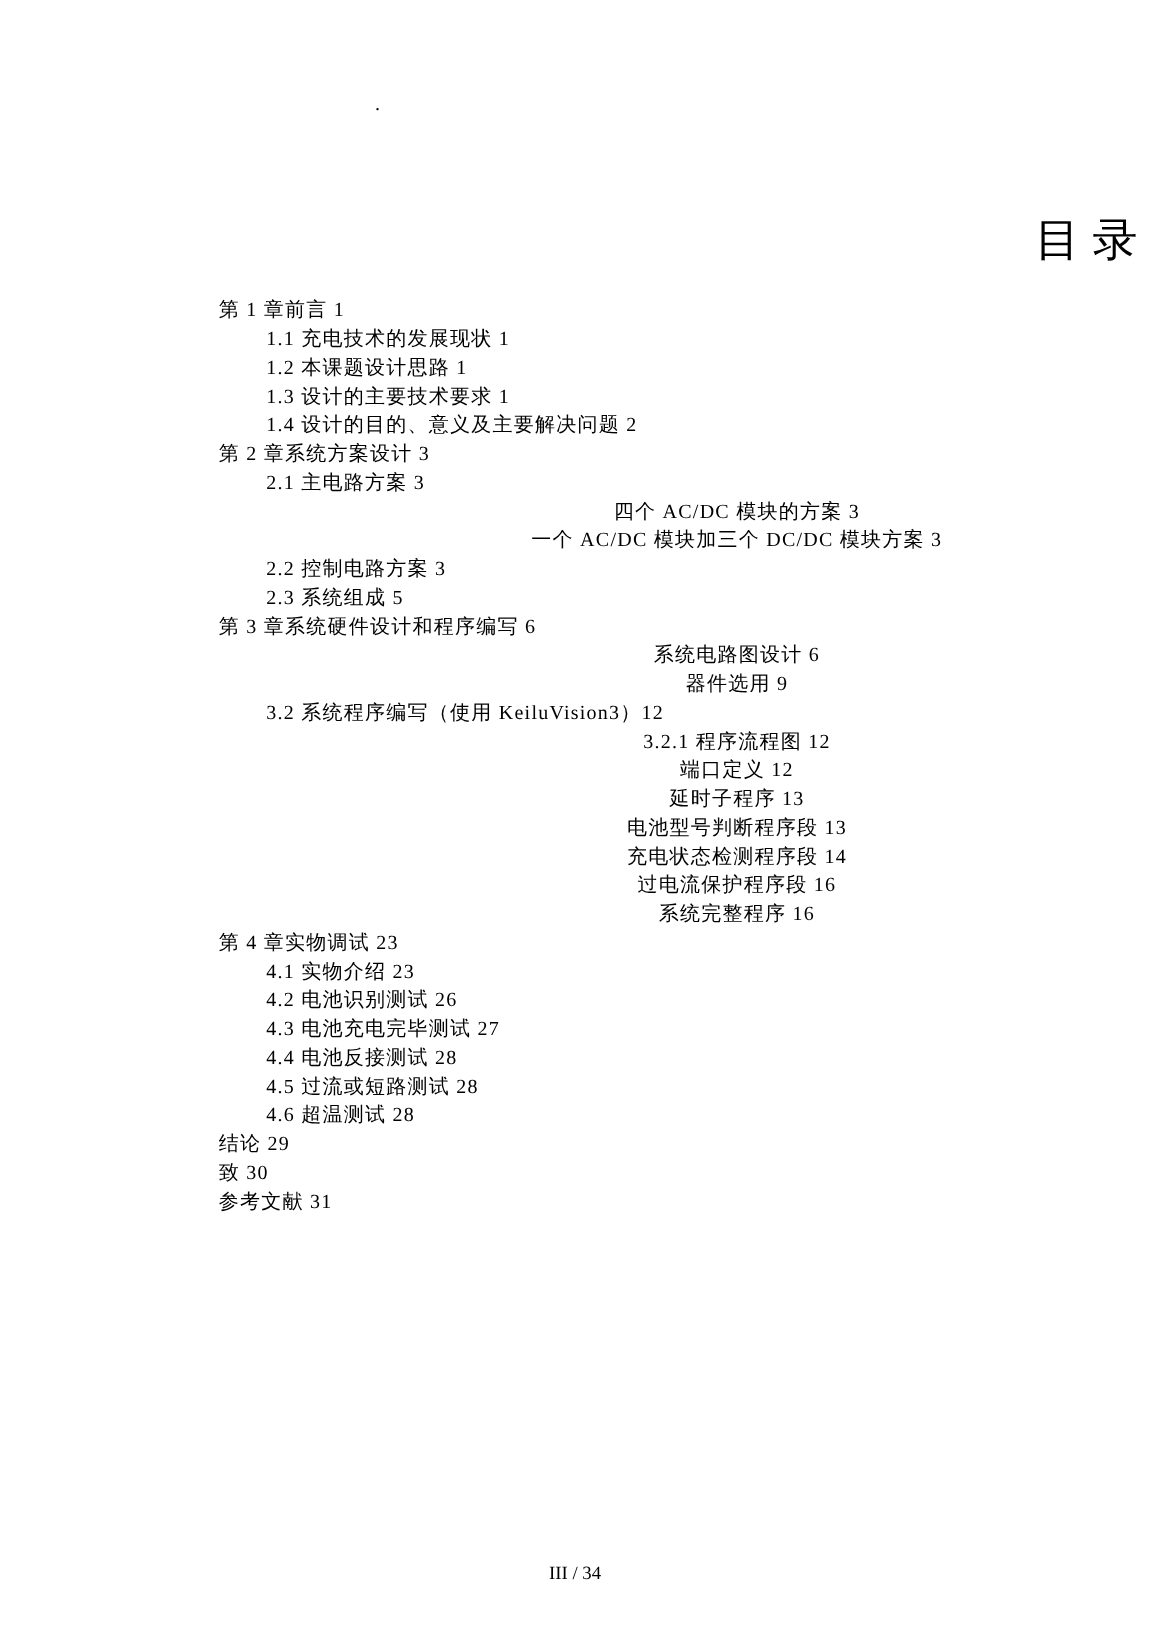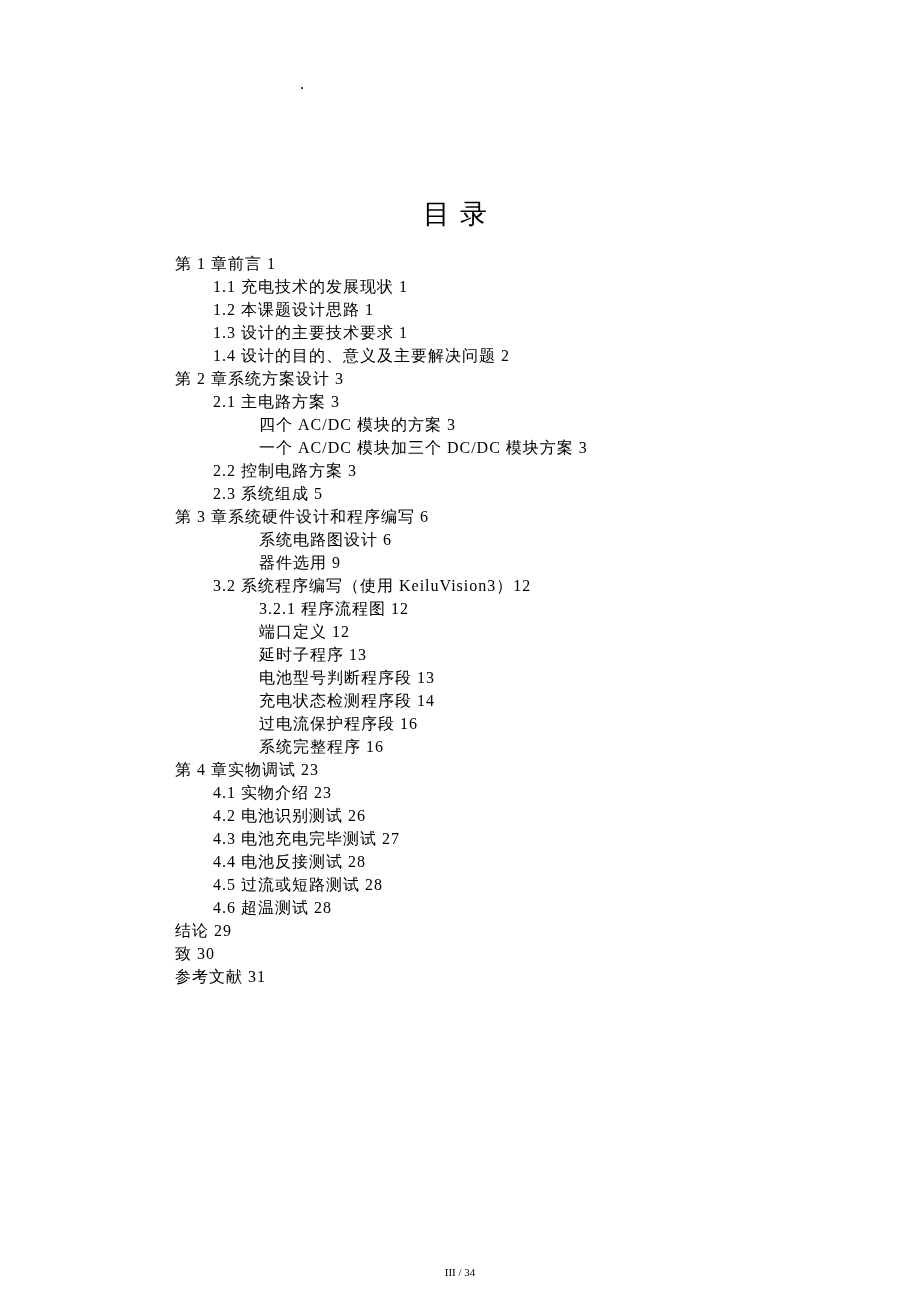--- a/index.html
+++ b/index.html
@@ -16,40 +16,40 @@
     padding: 90px 0 0 0;
     box-sizing: border-box;
   }
   .dot {
     position: absolute;
     top: 75px;
     left: 300px;
     font-size: 16px;
   }
   .title {
-    text-align: center;
-    font-size: 27px;
+    text-align: right;
+    font-size: 36px;
     letter-spacing: 10px;
-    margin: 106px 0 20px 0;
+    margin: 78px 0 20px 0;
   }
   .toc {
     margin-left: 175px;
     font-size: 16px;
     line-height: 23px;
     letter-spacing: 1px;
   }
   .lvl0 { margin-left: 0; }
   .lvl1 { margin-left: 38px; }
-  .lvl2 { margin-left: 84px; }
+  .lvl2 { margin-left: 84px; text-align: center; }
   .footer {
     position: absolute;
-    bottom: 24px;
+    bottom: 34px;
     width: 100%;
     text-align: center;
-    font-size: 11px;
+    font-size: 15px;
     font-family: "Times New Roman", "SimSun", serif;
   }
 </style>
 </head>
 <body>
 
 <div class="page">
   <div class="dot">.</div>
   <div class="title">目录</div>
   <div class="toc" id="toc-container">

